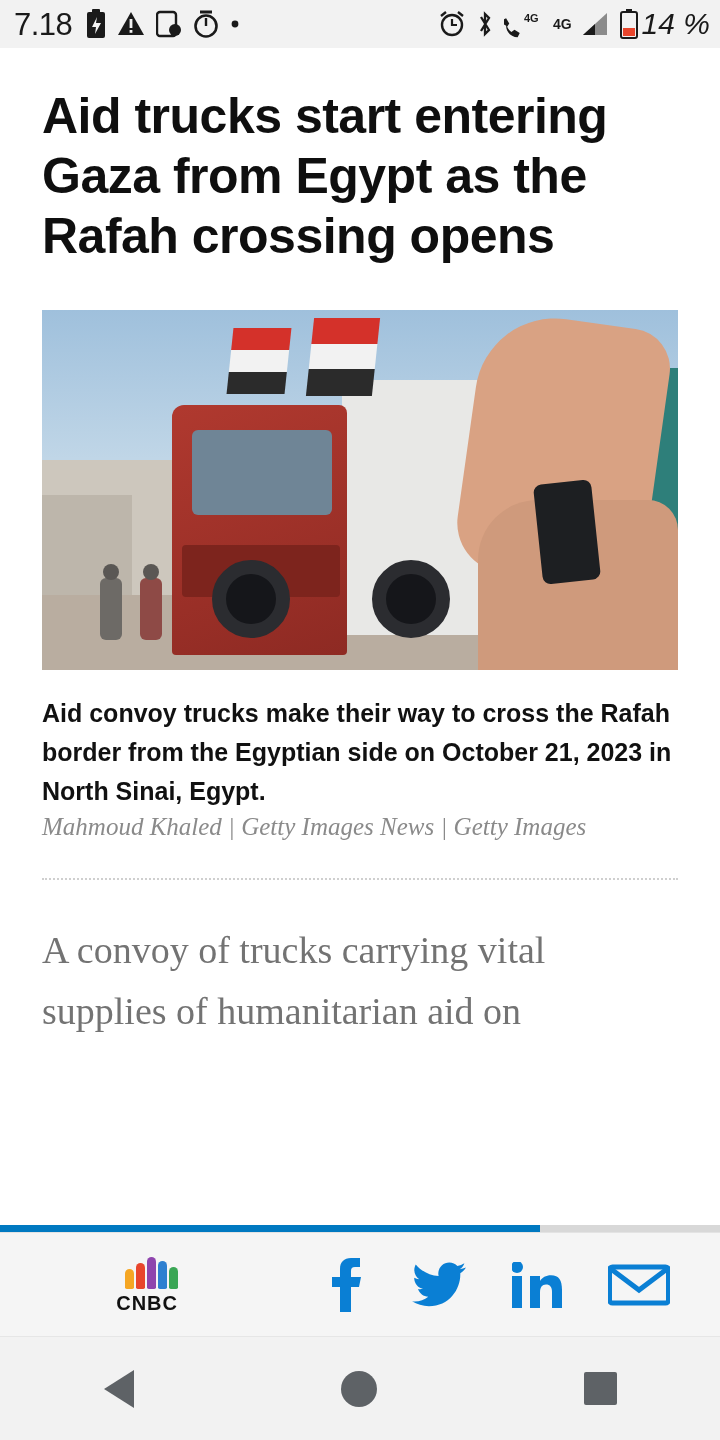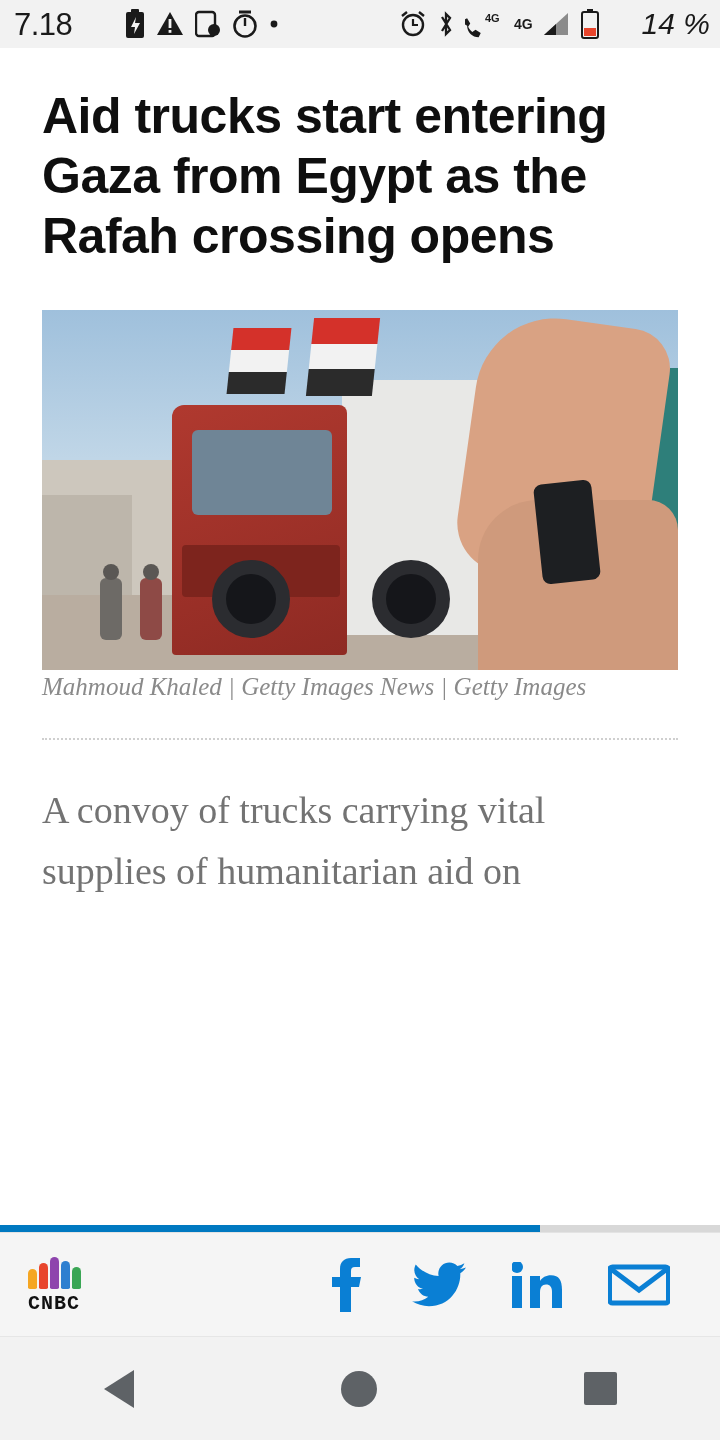--- a/index.html
+++ b/index.html
@@ -19,21 +19,20 @@
 
   
   .statusbar {
     height: 48px;
     background: #f2f2f2;
     display: flex;
     align-items: center;
     padding: 0 10px 0 14px;
     flex: 0 0 auto;
     color: #1a1a1a;
-    gap: 39px;
   }
   .status-clock {
     font-size: 31px;
     letter-spacing: -0.5px;
     font-weight: 400;
     line-height: 1;
     margin-right: 14px;
   }
   .status-left-icons, .status-right-icons {
     display: flex;
@@ -184,21 +183,21 @@
   
   .sharebar {
     flex: 0 0 auto;
     height: 104px;
     background: #f5f5f5;
     display: flex;
     align-items: center;
     padding: 0 28px;
     border-top: 1px solid #e3e3e3;
   }
-  .logo-wrap { display: flex; flex-direction: column; align-items: flex-start; width: 150px; font-family: Liberation Mono, monospace; }
+  .logo-wrap { display: flex; flex-direction: column; align-items: flex-end; width: 150px; }
   .peacock { display: flex; align-items: flex-end; height: 34px; gap: 2px; }
   .feather { width: 9px; border-radius: 5px 5px 2px 2px; }
   .cnbc-word { font-size: 20px; font-weight: 700; letter-spacing: 1px; color: #111; margin-top: 3px; }
   .social { margin-left: auto; display: flex; align-items: center; gap: 46px; padding-right: 22px; }
   .sbtn { color: #0a7fd4; display: inline-flex; align-items: center; justify-content: center; }
 
   
   .navbar {
     flex: 0 0 auto;
     height: 104px;
@@ -320,20 +319,21 @@
         </div>
       <div class="person" style="left:98px; background:#8e4a46;">
           <i></i>
         </div>
 
       <div class="hand"></div>
       <div class="hand2"></div>
       <div class="phone"></div>
     </div>
 
+    <p class="caption">Aid convoy trucks make their way to cross the Rafah border from the Egyptian side on October 21, 2023 in North Sinai, Egypt.</p>
     <p class="credit">Mahmoud Khaled | Getty Images News | Getty Images</p>
 
     <div class="divider"></div>
 
     <p class="body-text">A convoy of trucks carrying vital supplies of humanitarian aid on</p>
 
     <div class="progress-track">
       <div class="progress-fill" style="width: 75%; background: rgb(0, 121, 193);"></div>
     </div>
   </div>

